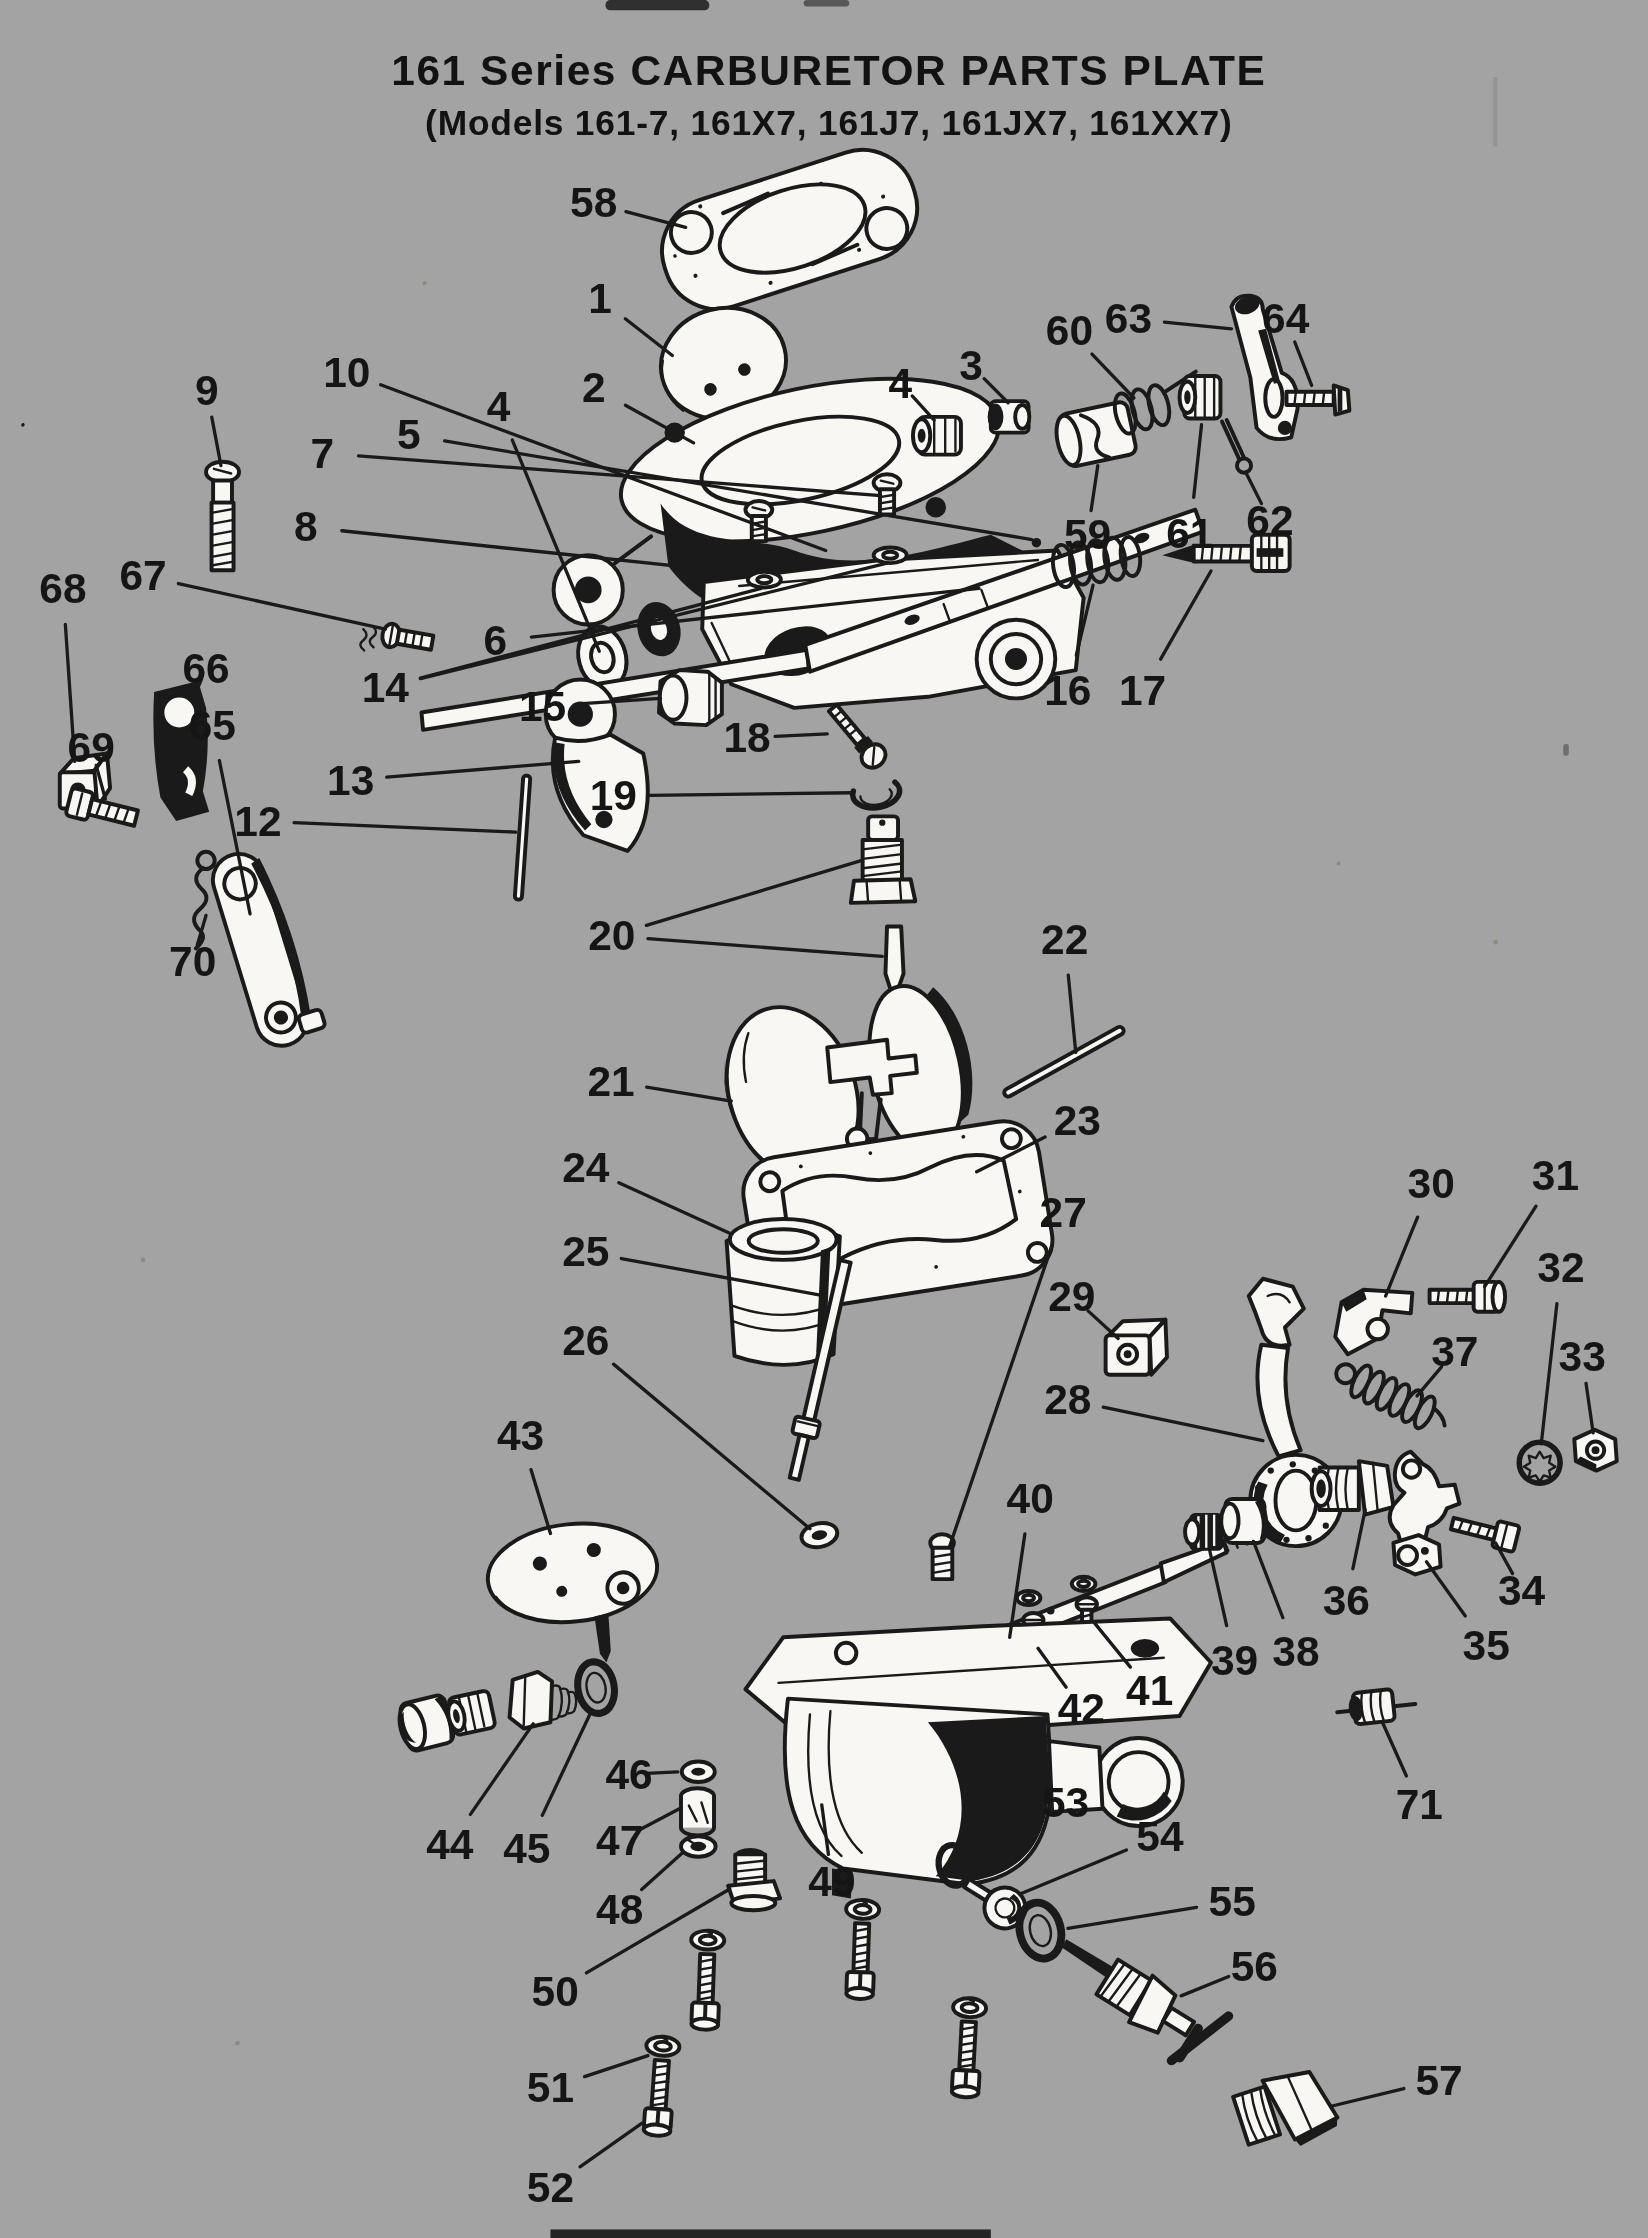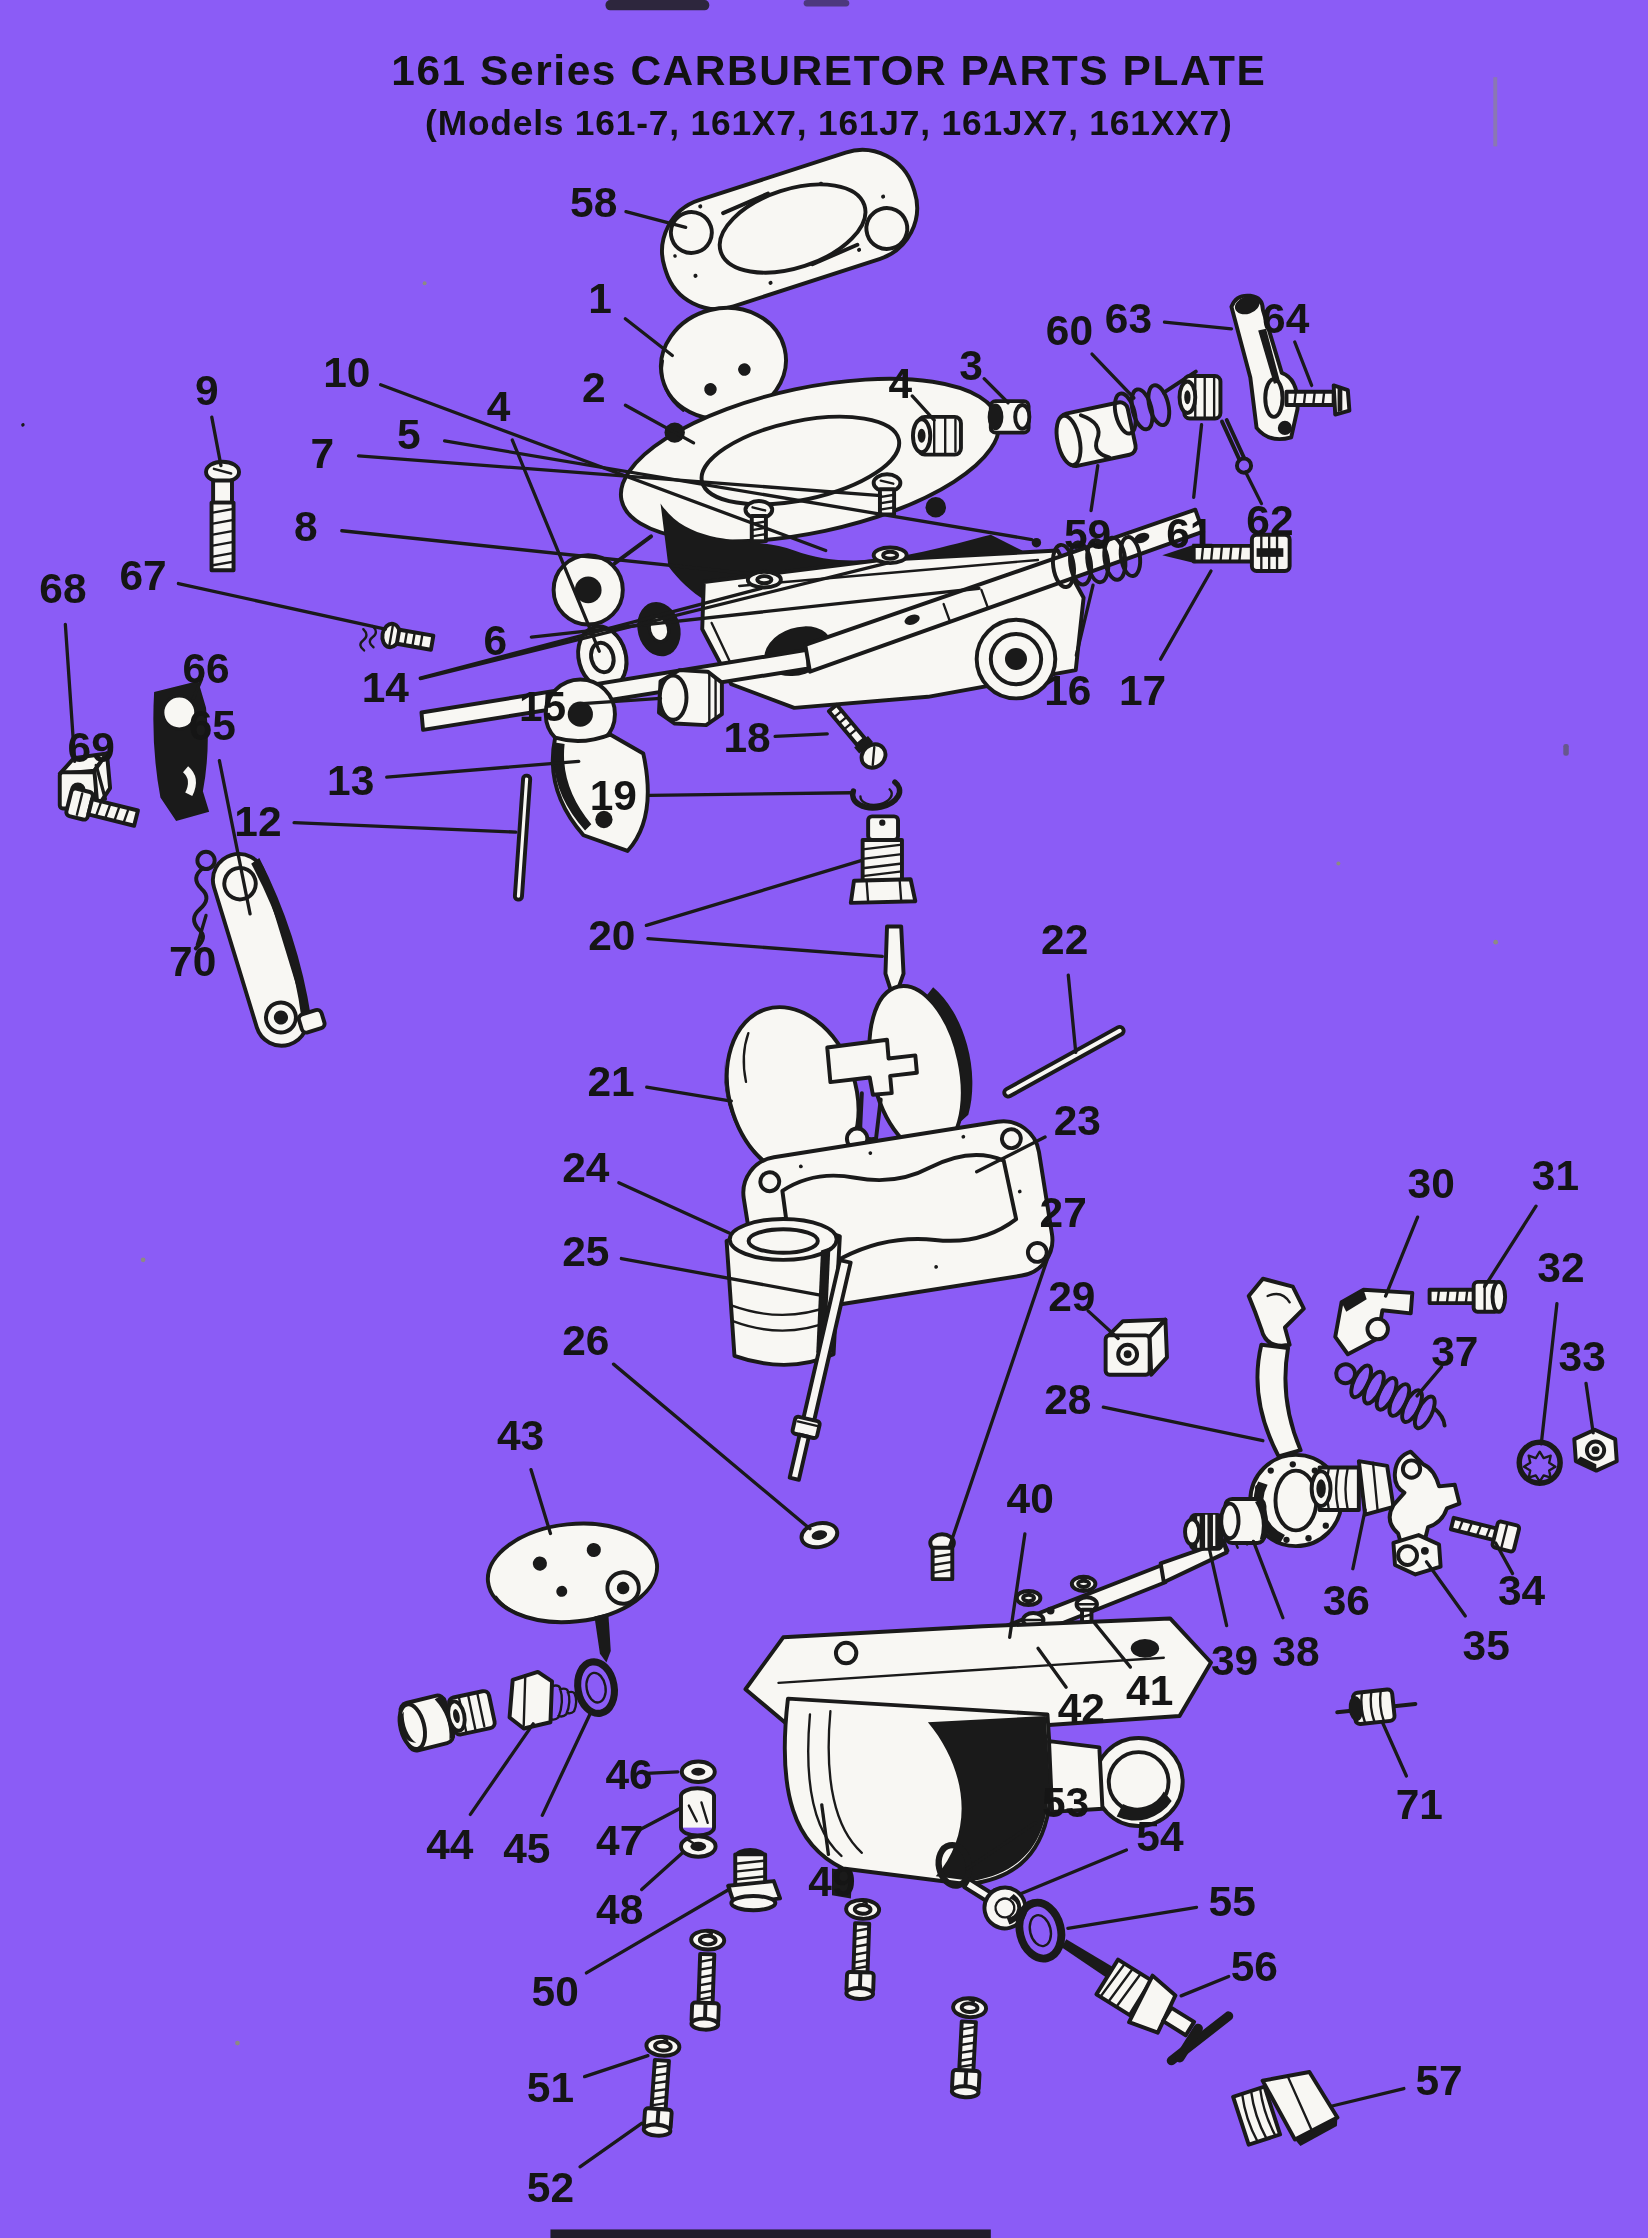--- a/index.html
+++ b/index.html
@@ -1,16 +1,16 @@
 <!DOCTYPE html>
 <html style="font-size:12.6px"><head>
 <meta charset="utf-8">
 <style>
   html,body{margin:0;padding:0;background:#d9d7d2;}
-  .page{position:relative;width:1649px;height:2239px;background:#8b5cf6;margin:0 auto;overflow:hidden;
+  .page{position:relative;width:1649px;height:2239px;background:#a3a3a3;margin:0 auto;overflow:hidden;
         font-family:"Liberation Sans",sans-serif;}
   svg{position:absolute;inset:0;display:block;}
   
   .ln{fill:none;stroke:#1a1a1a;stroke-width:5;stroke-linecap:round;stroke-linejoin:round;}
   .w{fill:#f8f7f3;stroke:#1a1a1a;stroke-width:5;stroke-linecap:round;stroke-linejoin:round;}
   .k{fill:#1a1a1a;stroke:none;}
   .t{stroke-width:3;}
   .lead{stroke:#1a1a1a;stroke-width:4.2;stroke-linecap:round;}
   .lbl{font-family:"Liberation Sans",sans-serif;font-weight:bold;font-size:54px;fill:#151515;}
   .title{font-family:"Liberation Sans",sans-serif;font-weight:bold;font-size:54px;fill:#121212;letter-spacing:2px;}

